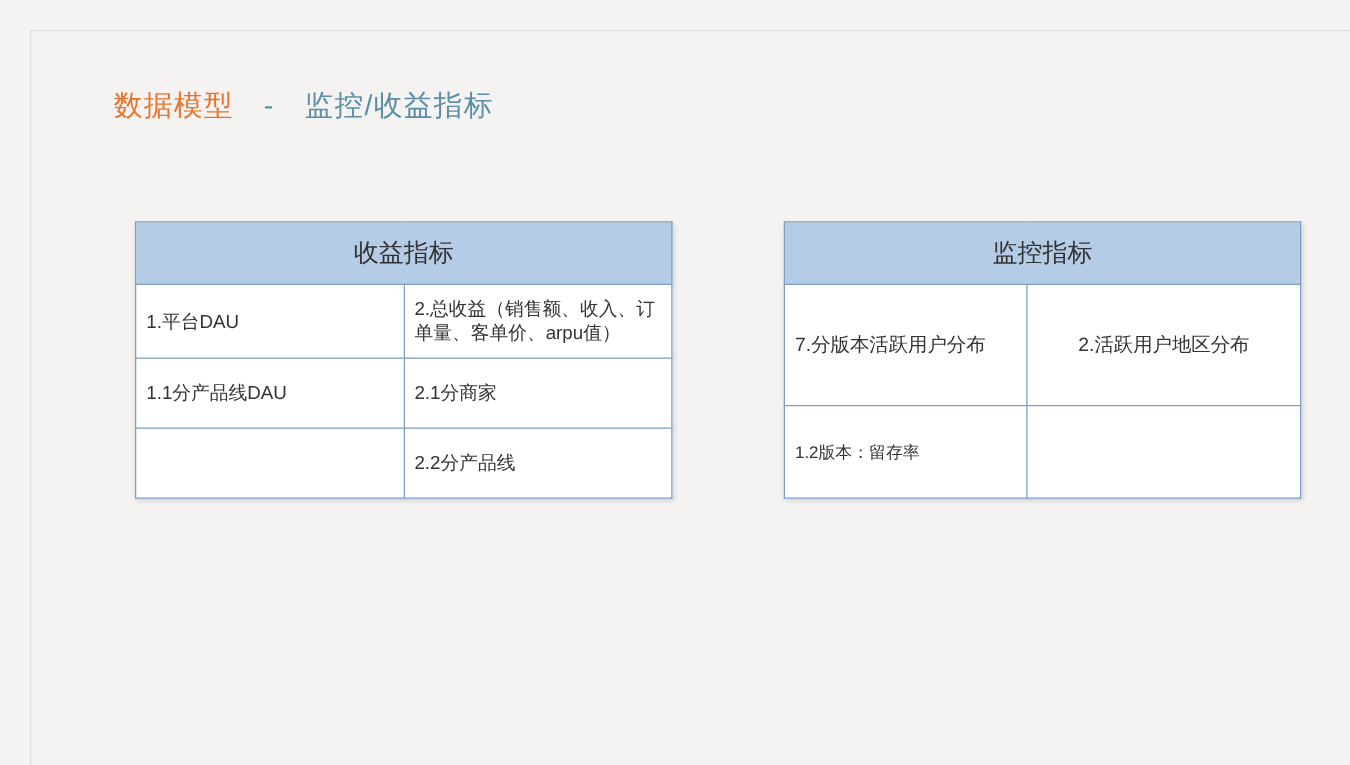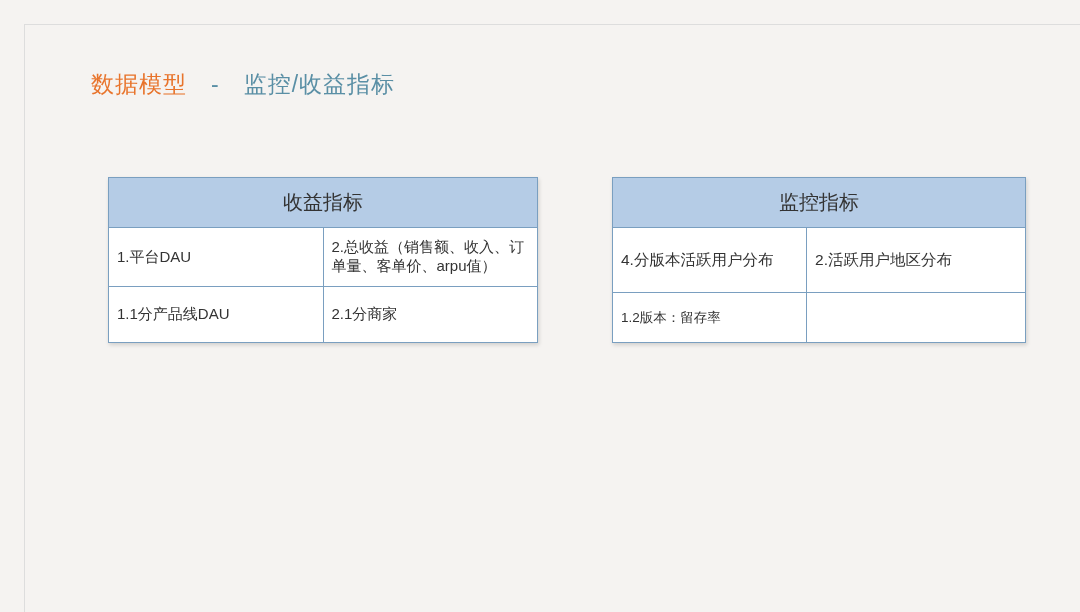--- a/index.html
+++ b/index.html
@@ -19,21 +19,21 @@
     .title {
       font-size: 23px;
       letter-spacing: 1px;
       margin-bottom: 65px;
     }
     .title .t1 { color: #e8742c; font-weight: 500; }
     .title .tsep { color: #5a8fa5; }
     .title .t2 { color: #5a8fa5; }
     .tables-wrap {
       display: flex;
-      gap: 50px;
+      gap: 65px;
       padding-left: 17px;
     }
     table {
       border-collapse: collapse;
       background: #fff;
       box-shadow: 1px 2px 4px rgba(0,0,0,0.15);
     }
     th, td {
       border: 1px solid #7a9fc0;
       font-weight: normal;
@@ -59,21 +59,21 @@
       font-size: 15.5px;
       padding: 10px 8px;
       height: 58px;
     }
     .right-table .srow td {
       font-size: 13.5px;
       padding: 8px 8px;
       height: 44px;
     }
     .right-table td:first-child { width: 47%; }
-    .right-table td:last-child { width: 53%; }
+    .right-table td:last-child { width: 53%; text-align: center; }
   </style>
 </head>
 <body>
 
 <div class="slide">
   <div class="title">
     <span class="t1">数据模型</span><span class="tsep">-</span><span class="t2">监控/收益指标</span>
   </div>
 
   <div class="tables-wrap">
@@ -86,32 +86,36 @@
       </thead>
       <tbody>
         <tr>
           <td>1.平台DAU</td>
           <td>2.总收益（销售额、收入、订单量、客单价、arpu值）</td>
         </tr>
         <tr>
           <td>1.1分产品线DAU</td>
           <td>2.1分商家</td>
         </tr>
+        <tr>
+          <td></td>
+          <td>2.2分产品线</td>
+        </tr>
       </tbody>
     </table>
 
     <table class="right-table">
       <thead>
         <tr>
           <th colspan="2">监控指标</th>
         </tr>
       </thead>
       <tbody>
         <tr class="hrow">
-          <td>4.分版本活跃用户分布</td>
+          <td>7.分版本活跃用户分布</td>
           <td>2.活跃用户地区分布</td>
         </tr>
         <tr class="srow">
           <td>1.2版本：留存率</td>
           <td></td>
         </tr>
       </tbody>
     </table>
 
   </div>

